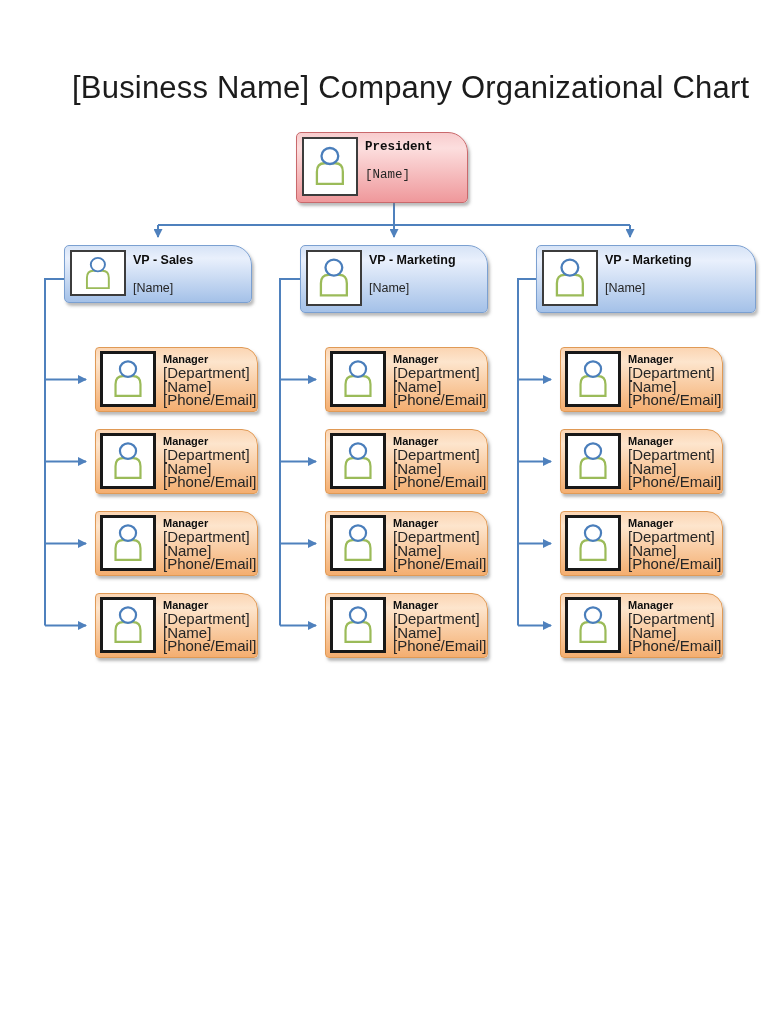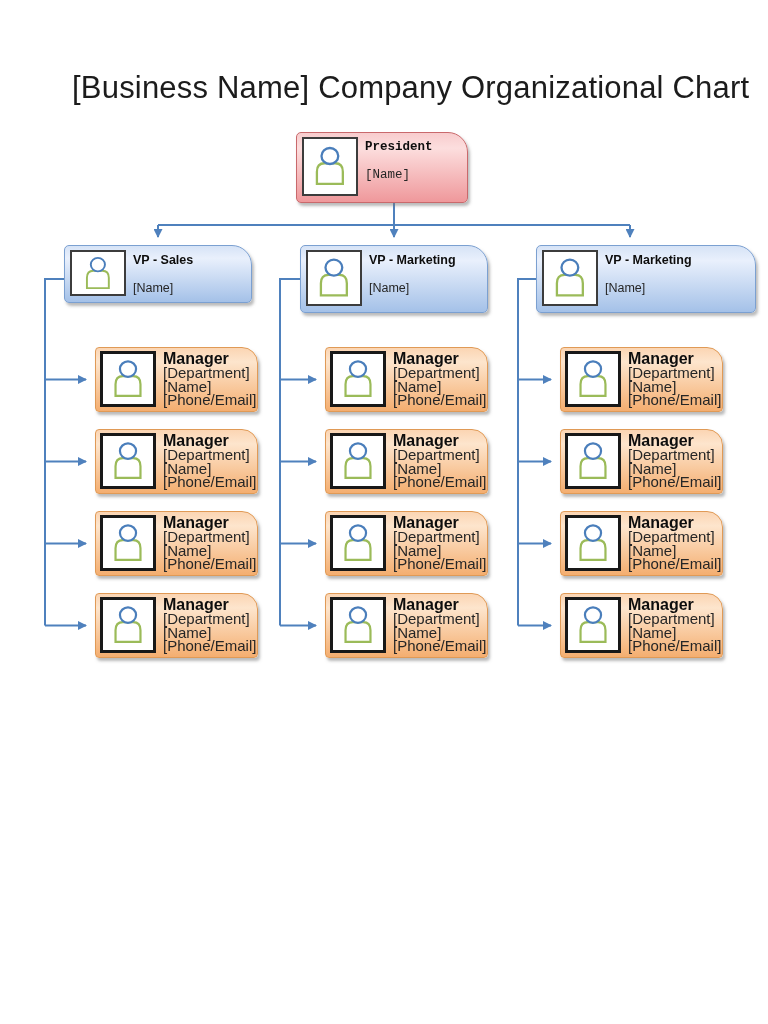--- a/index.html
+++ b/index.html
@@ -23,21 +23,21 @@
          border:2px solid #3c3c3c;display:flex;align-items:center;justify-content:center}
   .mgr .photo{left:4px;top:3px;bottom:4px;border:3px solid #181818}
   .person{width:88%;height:92%}
   .person .p-body{fill:#fff;stroke:#9bbb59;stroke-width:3}
   .person .p-head{fill:#fff;stroke:#4a7ebb;stroke-width:3}
 
   .txt{position:absolute;left:68px;top:7px;right:5px}
   .mgr .txt{left:67px;top:4px}
   .card-title{font-weight:bold;font-size:12.5px;color:#0d0d0d}
   .pres .card-line,.vp .card-line{margin-top:14px;font-size:12.5px;color:#262626}
-  .mgr .card-title{font-size:16px;line-height:14px}
+  .mgr .card-title{font-size:11px;line-height:14px}
   .mgr .card-line{font-size:15px;line-height:13.5px;color:#262626}
 </style>
 </head>
 <body>
 
 <div class="page">
   <div class="page-title">[Business Name] Company Organizational Chart</div>
   <div class="canvas" id="canvas">
     <svg class="connectors" id="wires" viewBox="0 0 768 1024" xmlns="http://www.w3.org/2000/svg">
       <defs>

